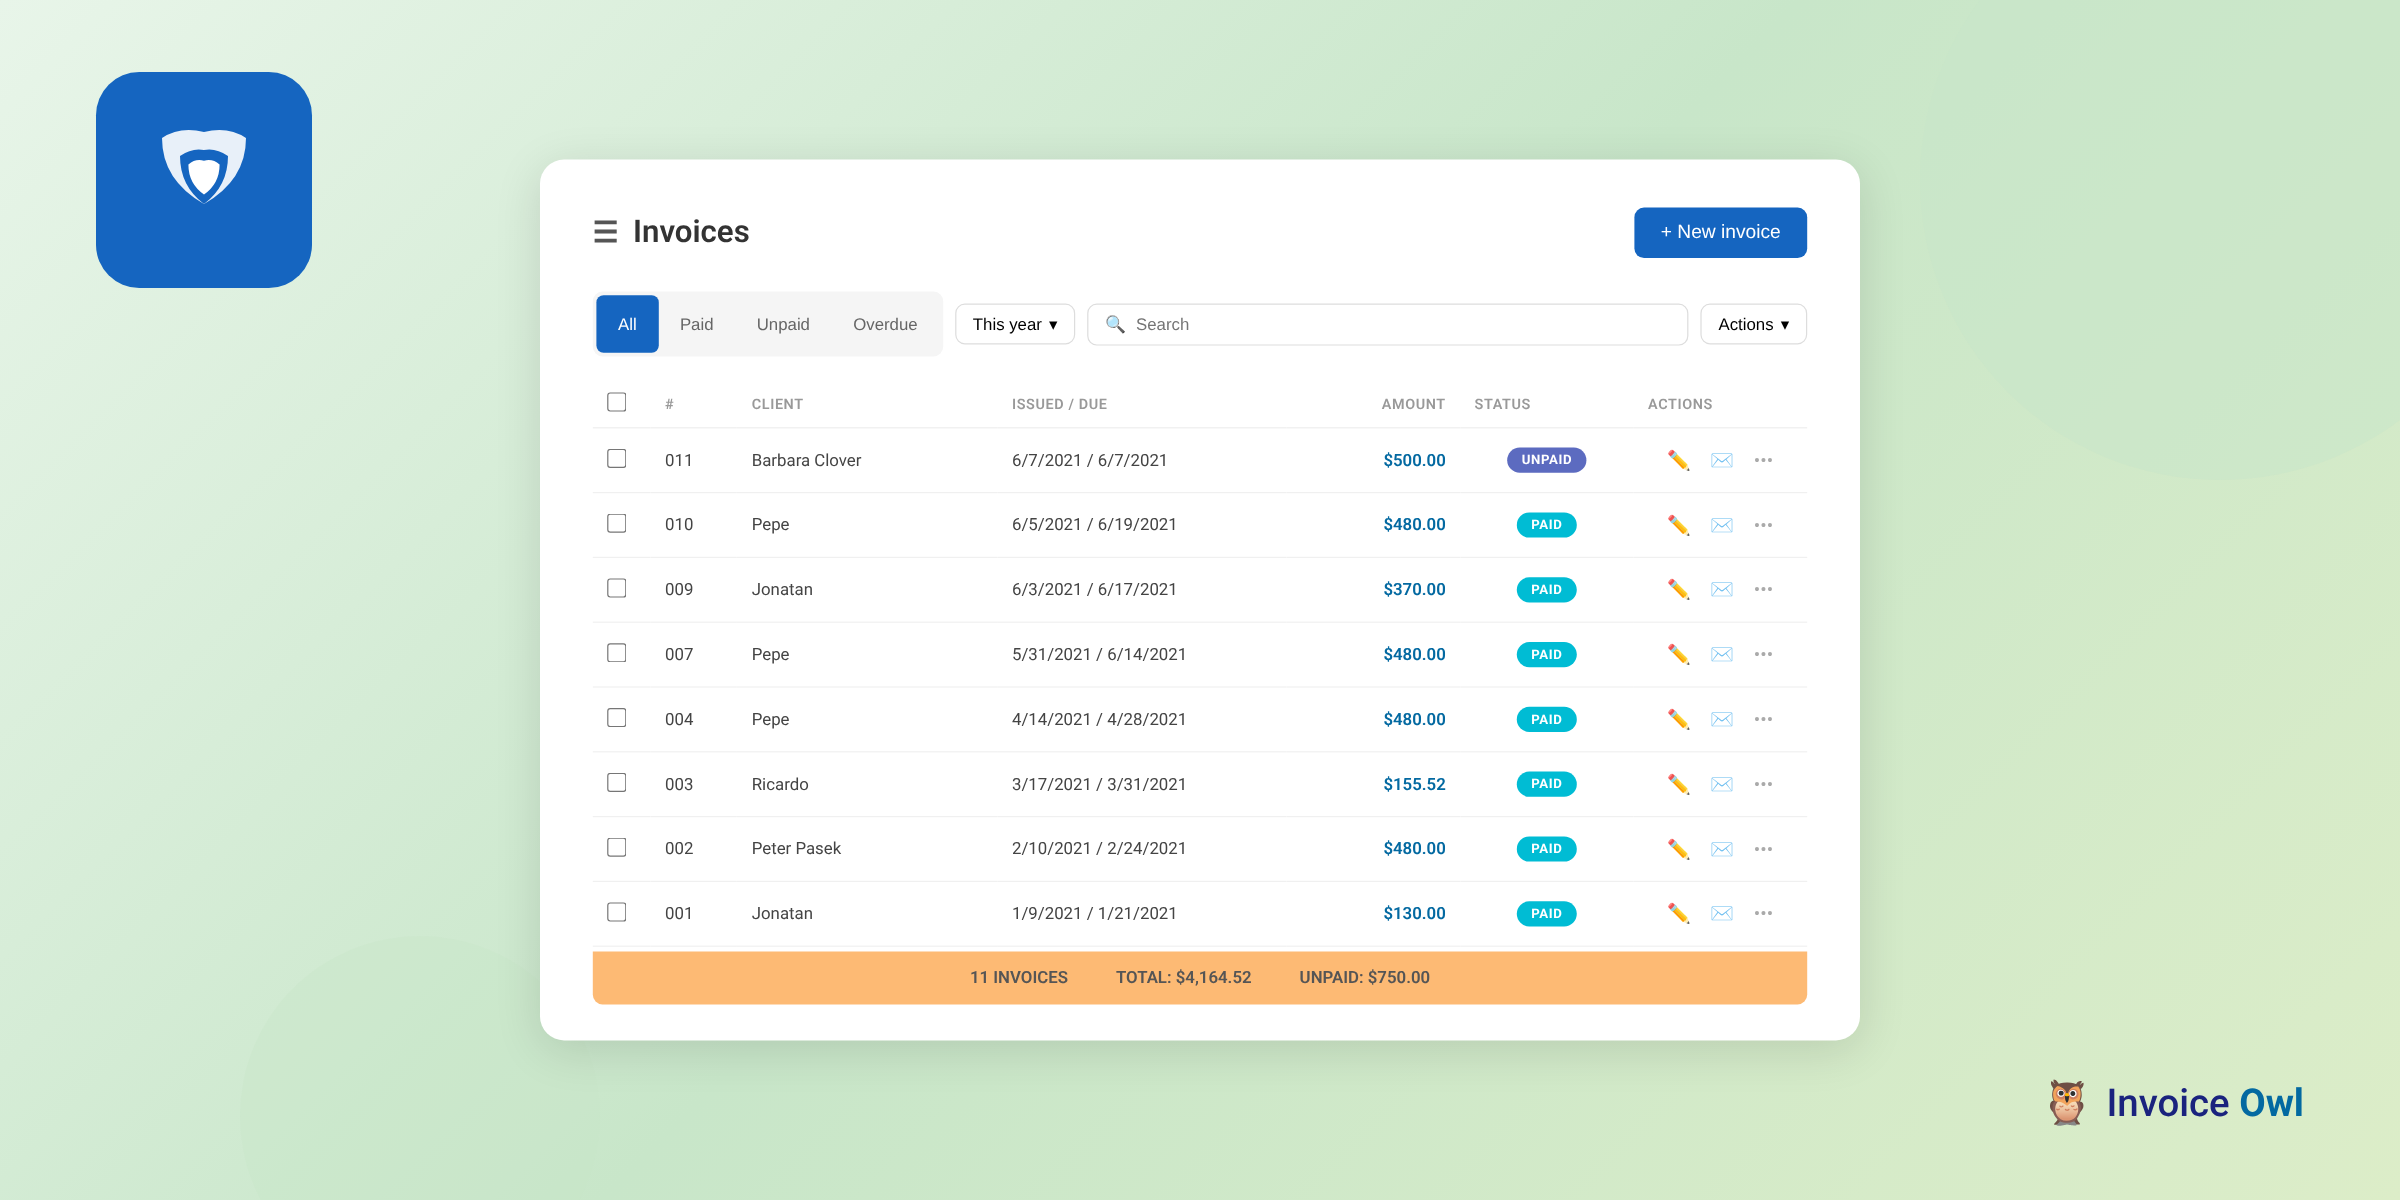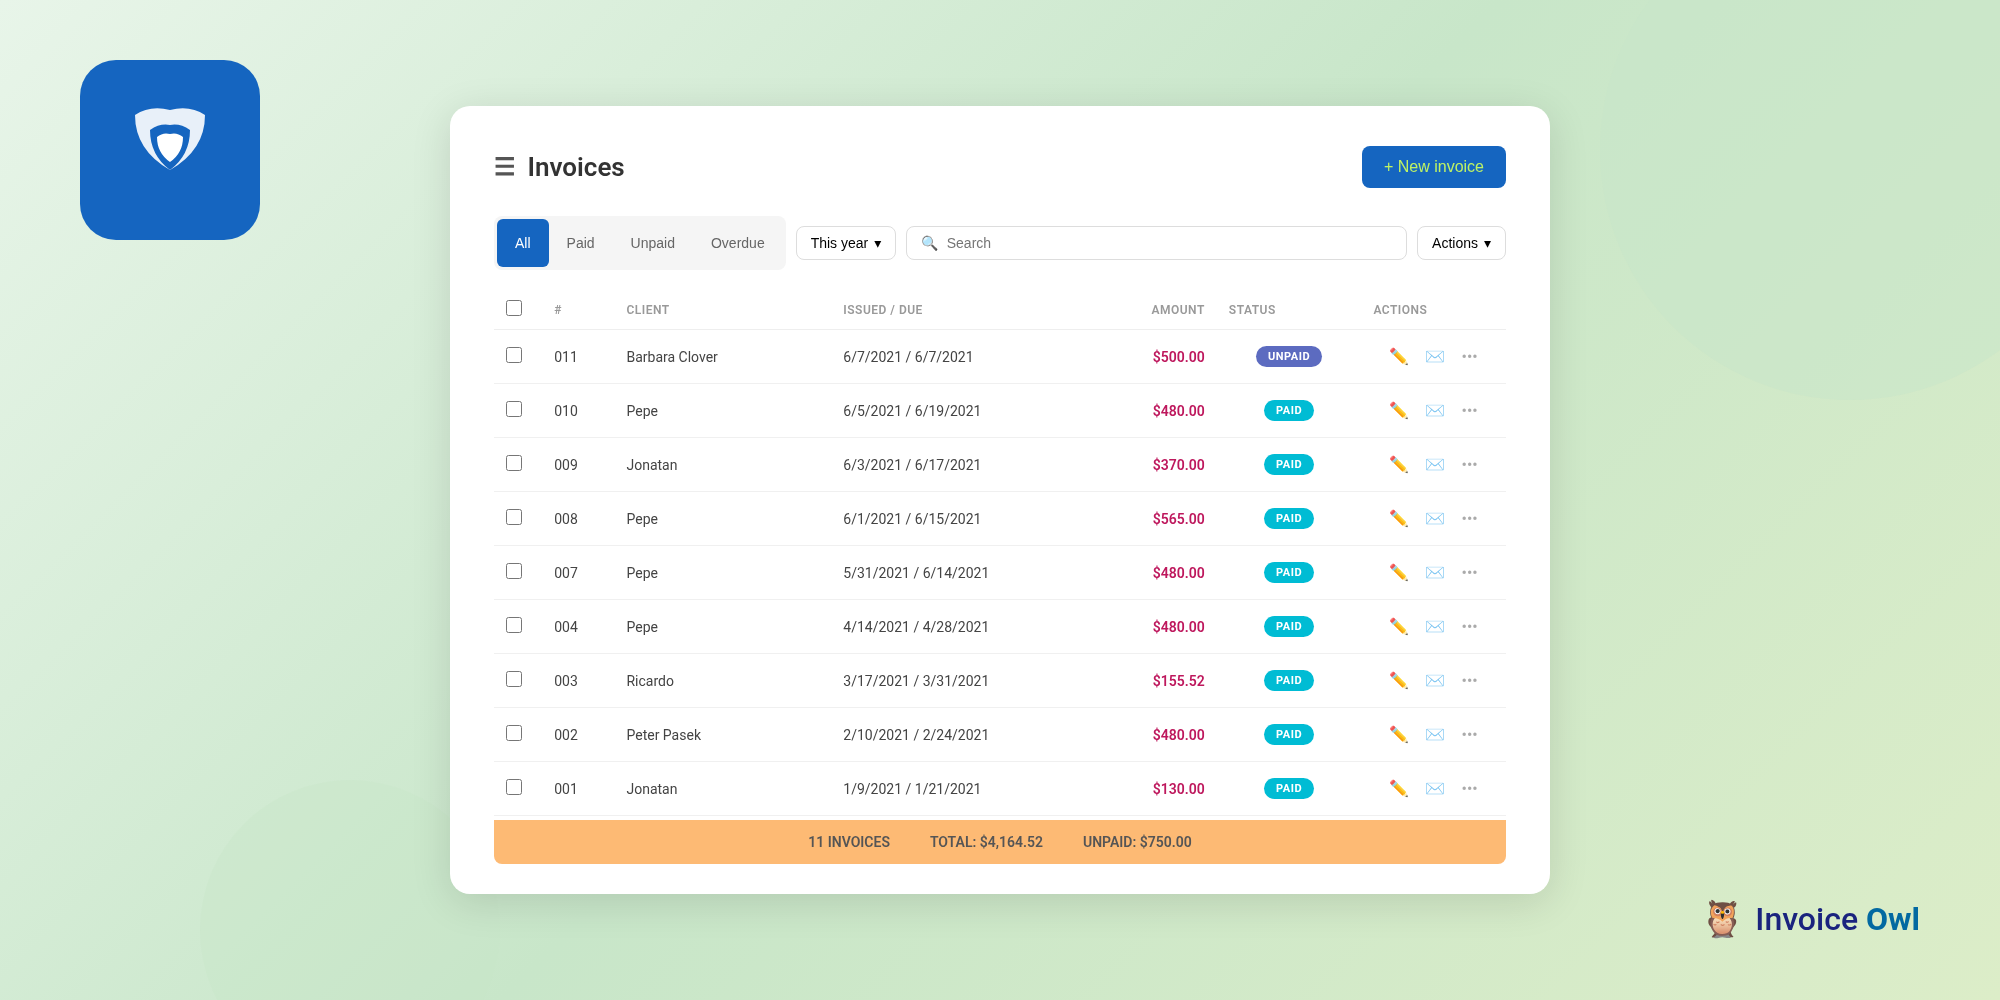--- a/index.html
+++ b/index.html
@@ -92,21 +92,21 @@
       font-size: 26px;
       font-weight: 600;
       color: #333;
     }
     .page-title .icon {
       color: #555;
       font-size: 24px;
     }
     .new-invoice-btn {
       background: #1565C0;
-      color: #bef264;
+      color: #ffffff;
       border: none;
       border-radius: 8px;
       padding: 12px 22px;
       font-size: 16px;
       font-weight: 500;
       cursor: pointer;
       display: flex;
       align-items: center;
       gap: 8px;
     }
@@ -213,21 +213,21 @@
     .col-status { width: 120px; text-align: center; }
     .col-actions { width: 120px; text-align: center; }
 
     input[type="checkbox"] {
       width: 16px; height: 16px;
       accent-color: #1565C0;
       cursor: pointer;
     }
 
     .amount-val {
-      color: #be185d;
+      color: #0369a1;
       font-weight: 600;
     }
     .amount-overdue {
       color: #FF6B6B;
       font-weight: 600;
     }
 
     .badge {
       display: inline-block;
       padding: 4px 12px;
@@ -372,35 +372,20 @@
       <td class="col-actions">
         <div class="row-actions">
           <span class="action-icon" title="Edit">✏️</span>
           <span class="action-icon" title="Email">✉️</span>
           <span class="action-icon" title="More">•••</span>
         </div>
       </td>
     </tr>
         <tr>
       <td class="col-check"><input type="checkbox" style=""></td>
-      <td class="col-num">008</td>
-      <td class="col-client">Pepe</td>
-      <td class="col-date">6/1/2021 / 6/15/2021</td>
-      <td class="col-amount"><span class="amount-val">$565.00</span></td>
-      <td class="col-status"><span class="badge badge-paid">PAID</span></td>
-      <td class="col-actions">
-        <div class="row-actions">
-          <span class="action-icon" title="Edit">✏️</span>
-          <span class="action-icon" title="Email">✉️</span>
-          <span class="action-icon" title="More">•••</span>
-        </div>
-      </td>
-    </tr>
-        <tr>
-      <td class="col-check"><input type="checkbox" style=""></td>
       <td class="col-num">007</td>
       <td class="col-client">Pepe</td>
       <td class="col-date">5/31/2021 / 6/14/2021</td>
       <td class="col-amount"><span class="amount-val">$480.00</span></td>
       <td class="col-status"><span class="badge badge-paid">PAID</span></td>
       <td class="col-actions">
         <div class="row-actions">
           <span class="action-icon" title="Edit">✏️</span>
           <span class="action-icon" title="Email">✉️</span>
           <span class="action-icon" title="More">•••</span>

